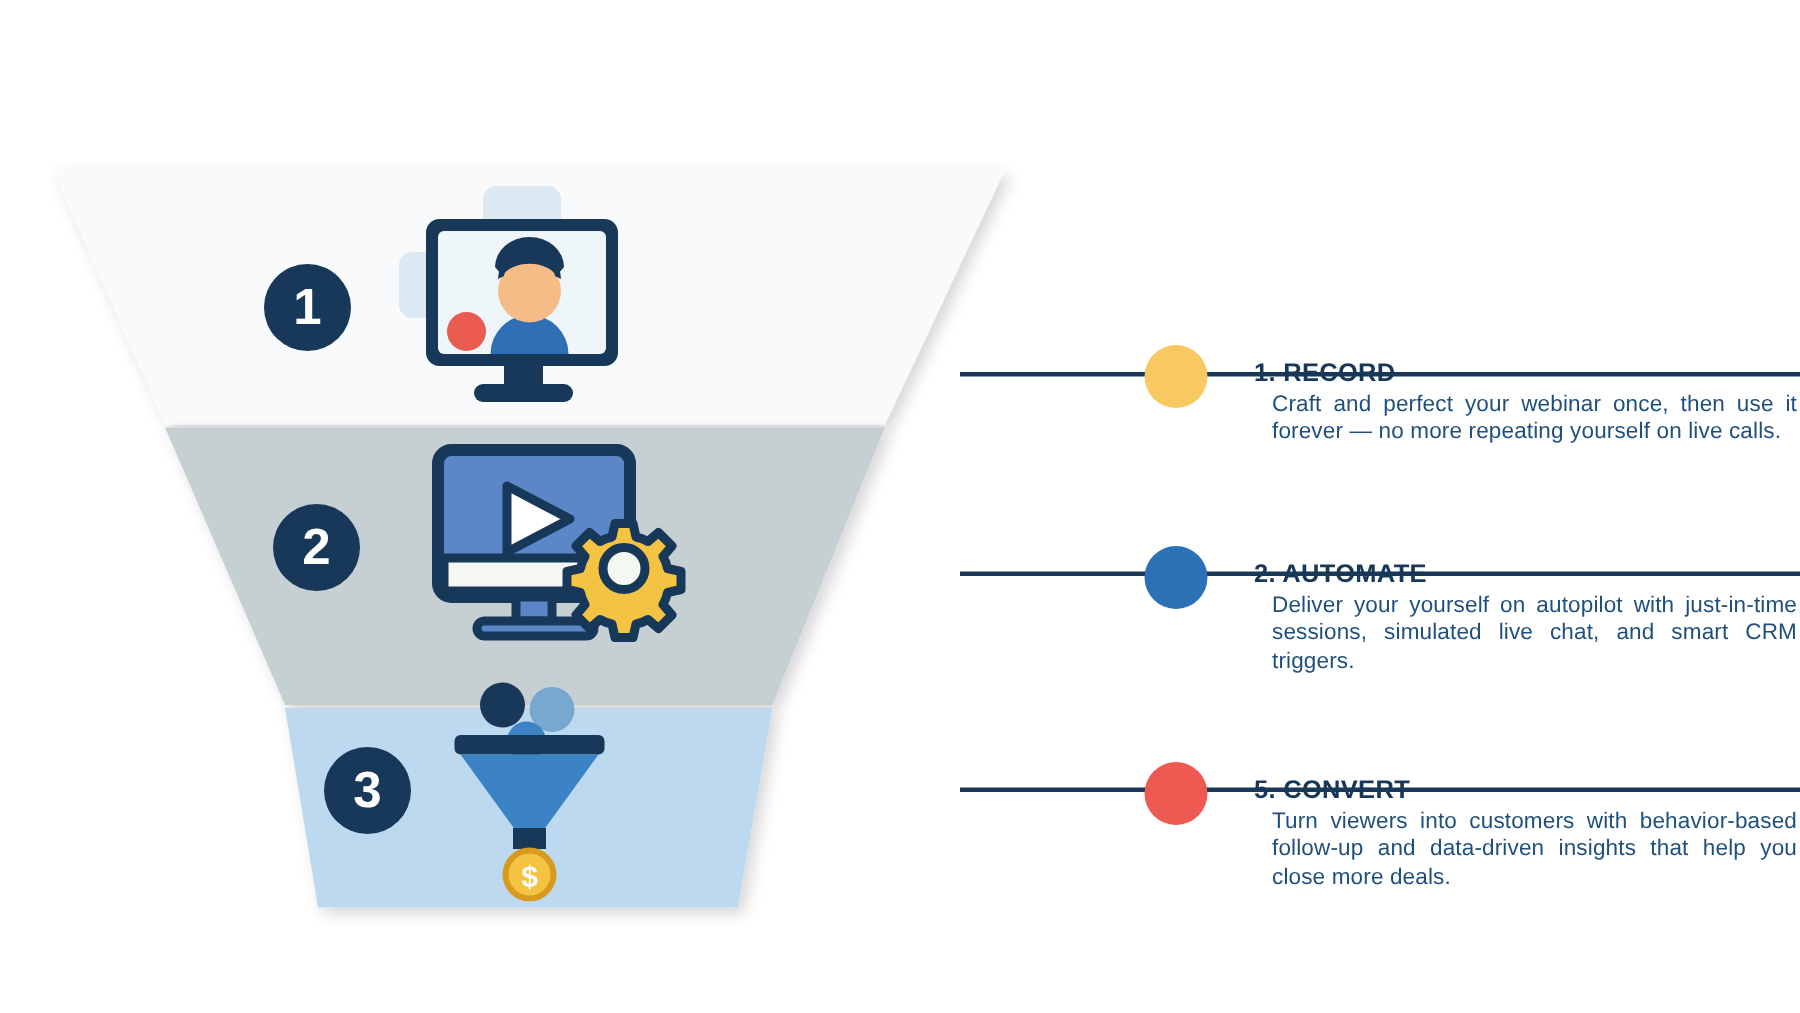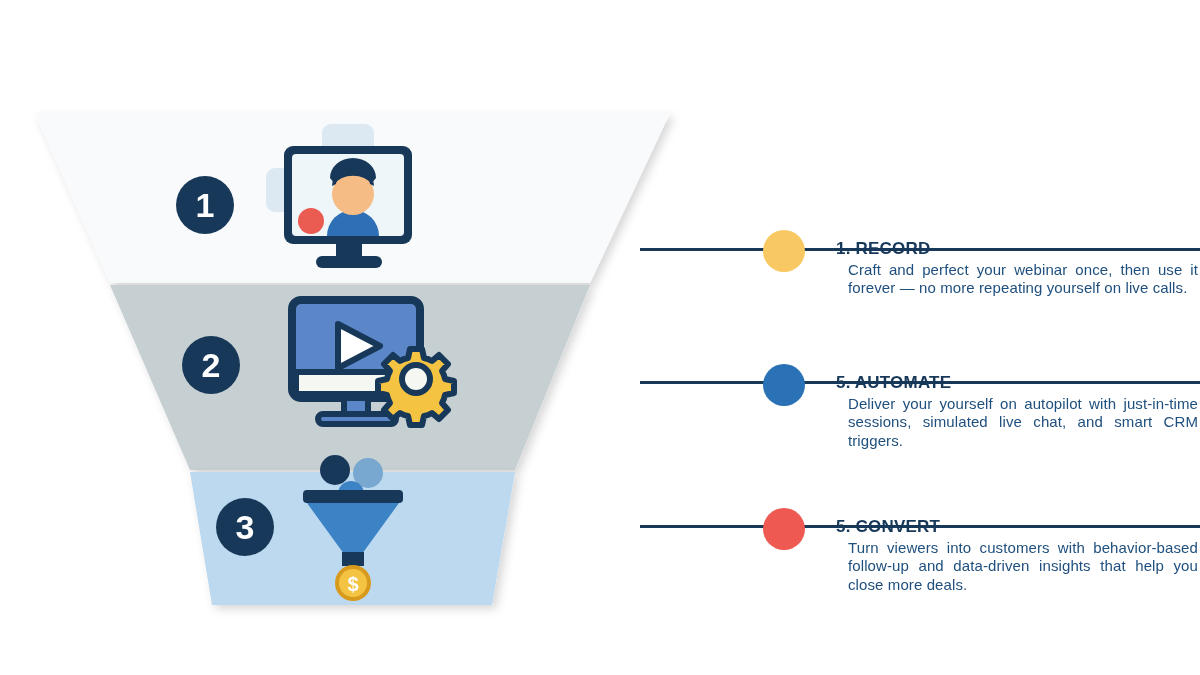--- a/index.html
+++ b/index.html
@@ -183,21 +183,21 @@
       <div class="connector c3"></div>
 
       <div class="step-row r1">
         <div class="dot d1" style="background: rgb(248, 201, 99);"></div>
         <div class="step-head">1. RECORD</div>
         <div class="step-body">Craft and perfect your webinar once, then use it forever — no more repeating yourself on live calls.</div>
       </div>
 
       <div class="step-row r2">
         <div class="dot d2" style="background: rgb(42, 114, 181);"></div>
-        <div class="step-head">5. AUTOMATE</div>
+        <div class="step-head">2. AUTOMATE</div>
         <div class="step-body">Deliver your yourself on autopilot with just-in-time sessions, simulated live chat, and smart CRM triggers.</div>
       </div>
 
       <div class="step-row r3">
         <div class="dot d3" style="background: rgb(238, 90, 82);"></div>
         <div class="step-head">5. CONVERT</div>
         <div class="step-body">Turn viewers into customers with behavior-based follow-up and data-driven insights that help you close more deals.</div>
       </div>
 
     </div>

